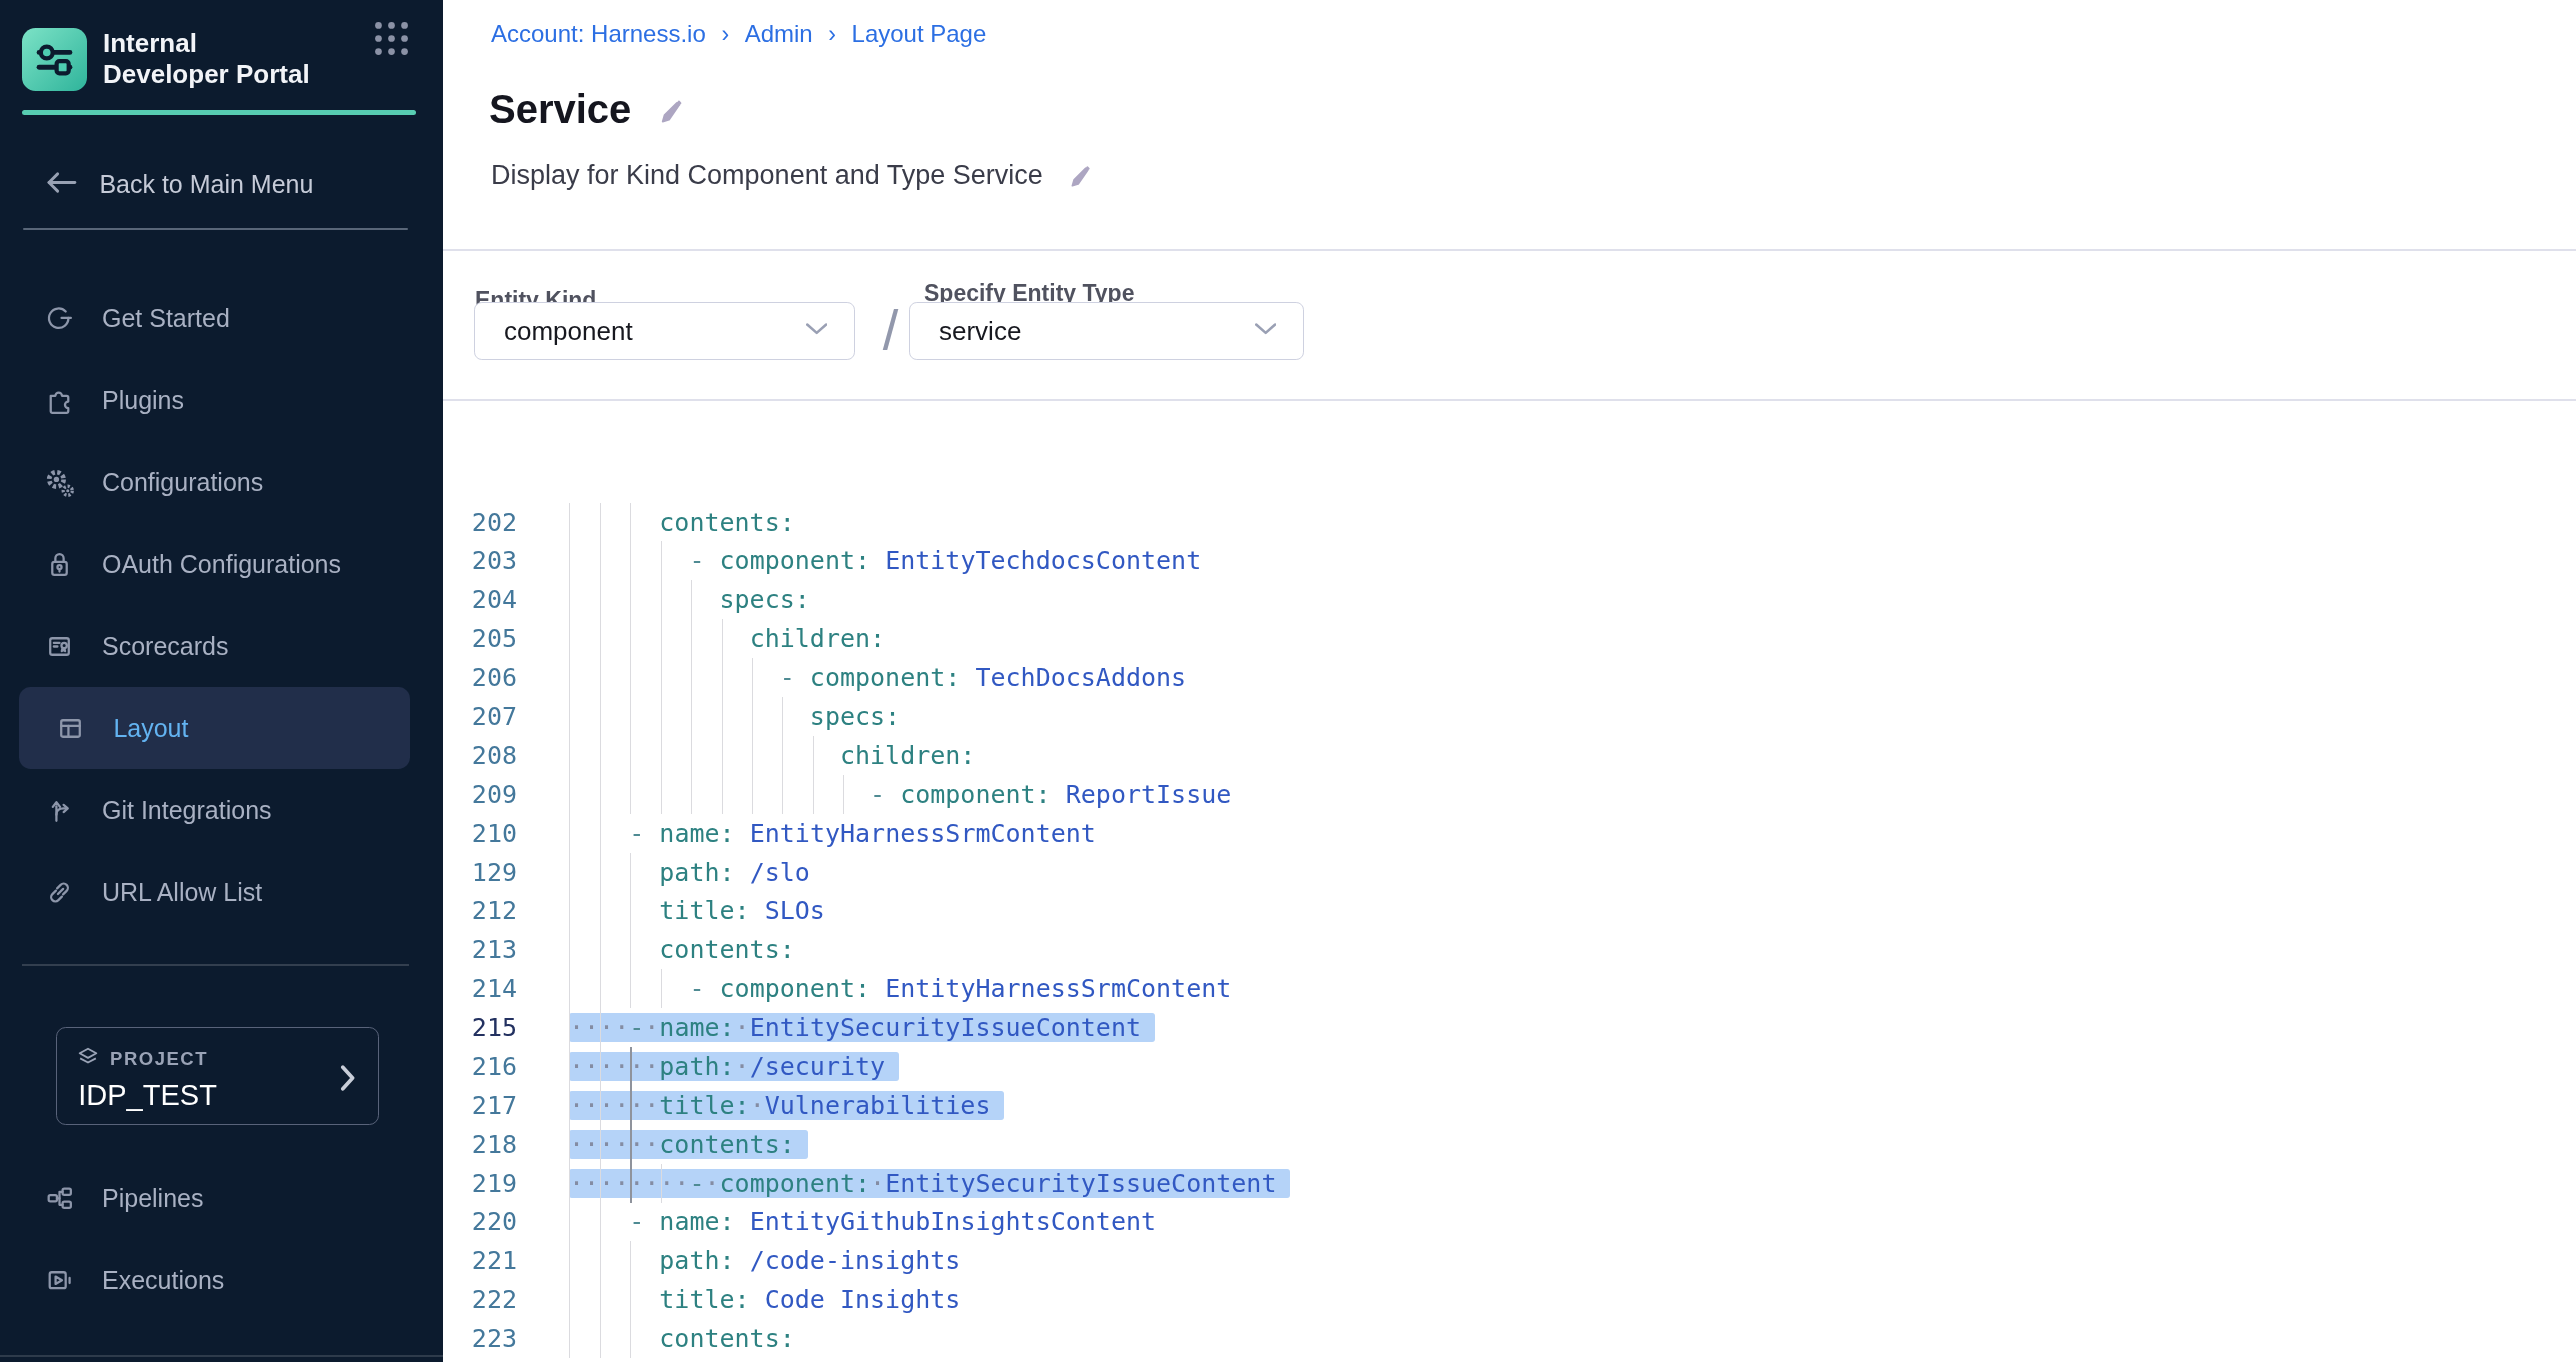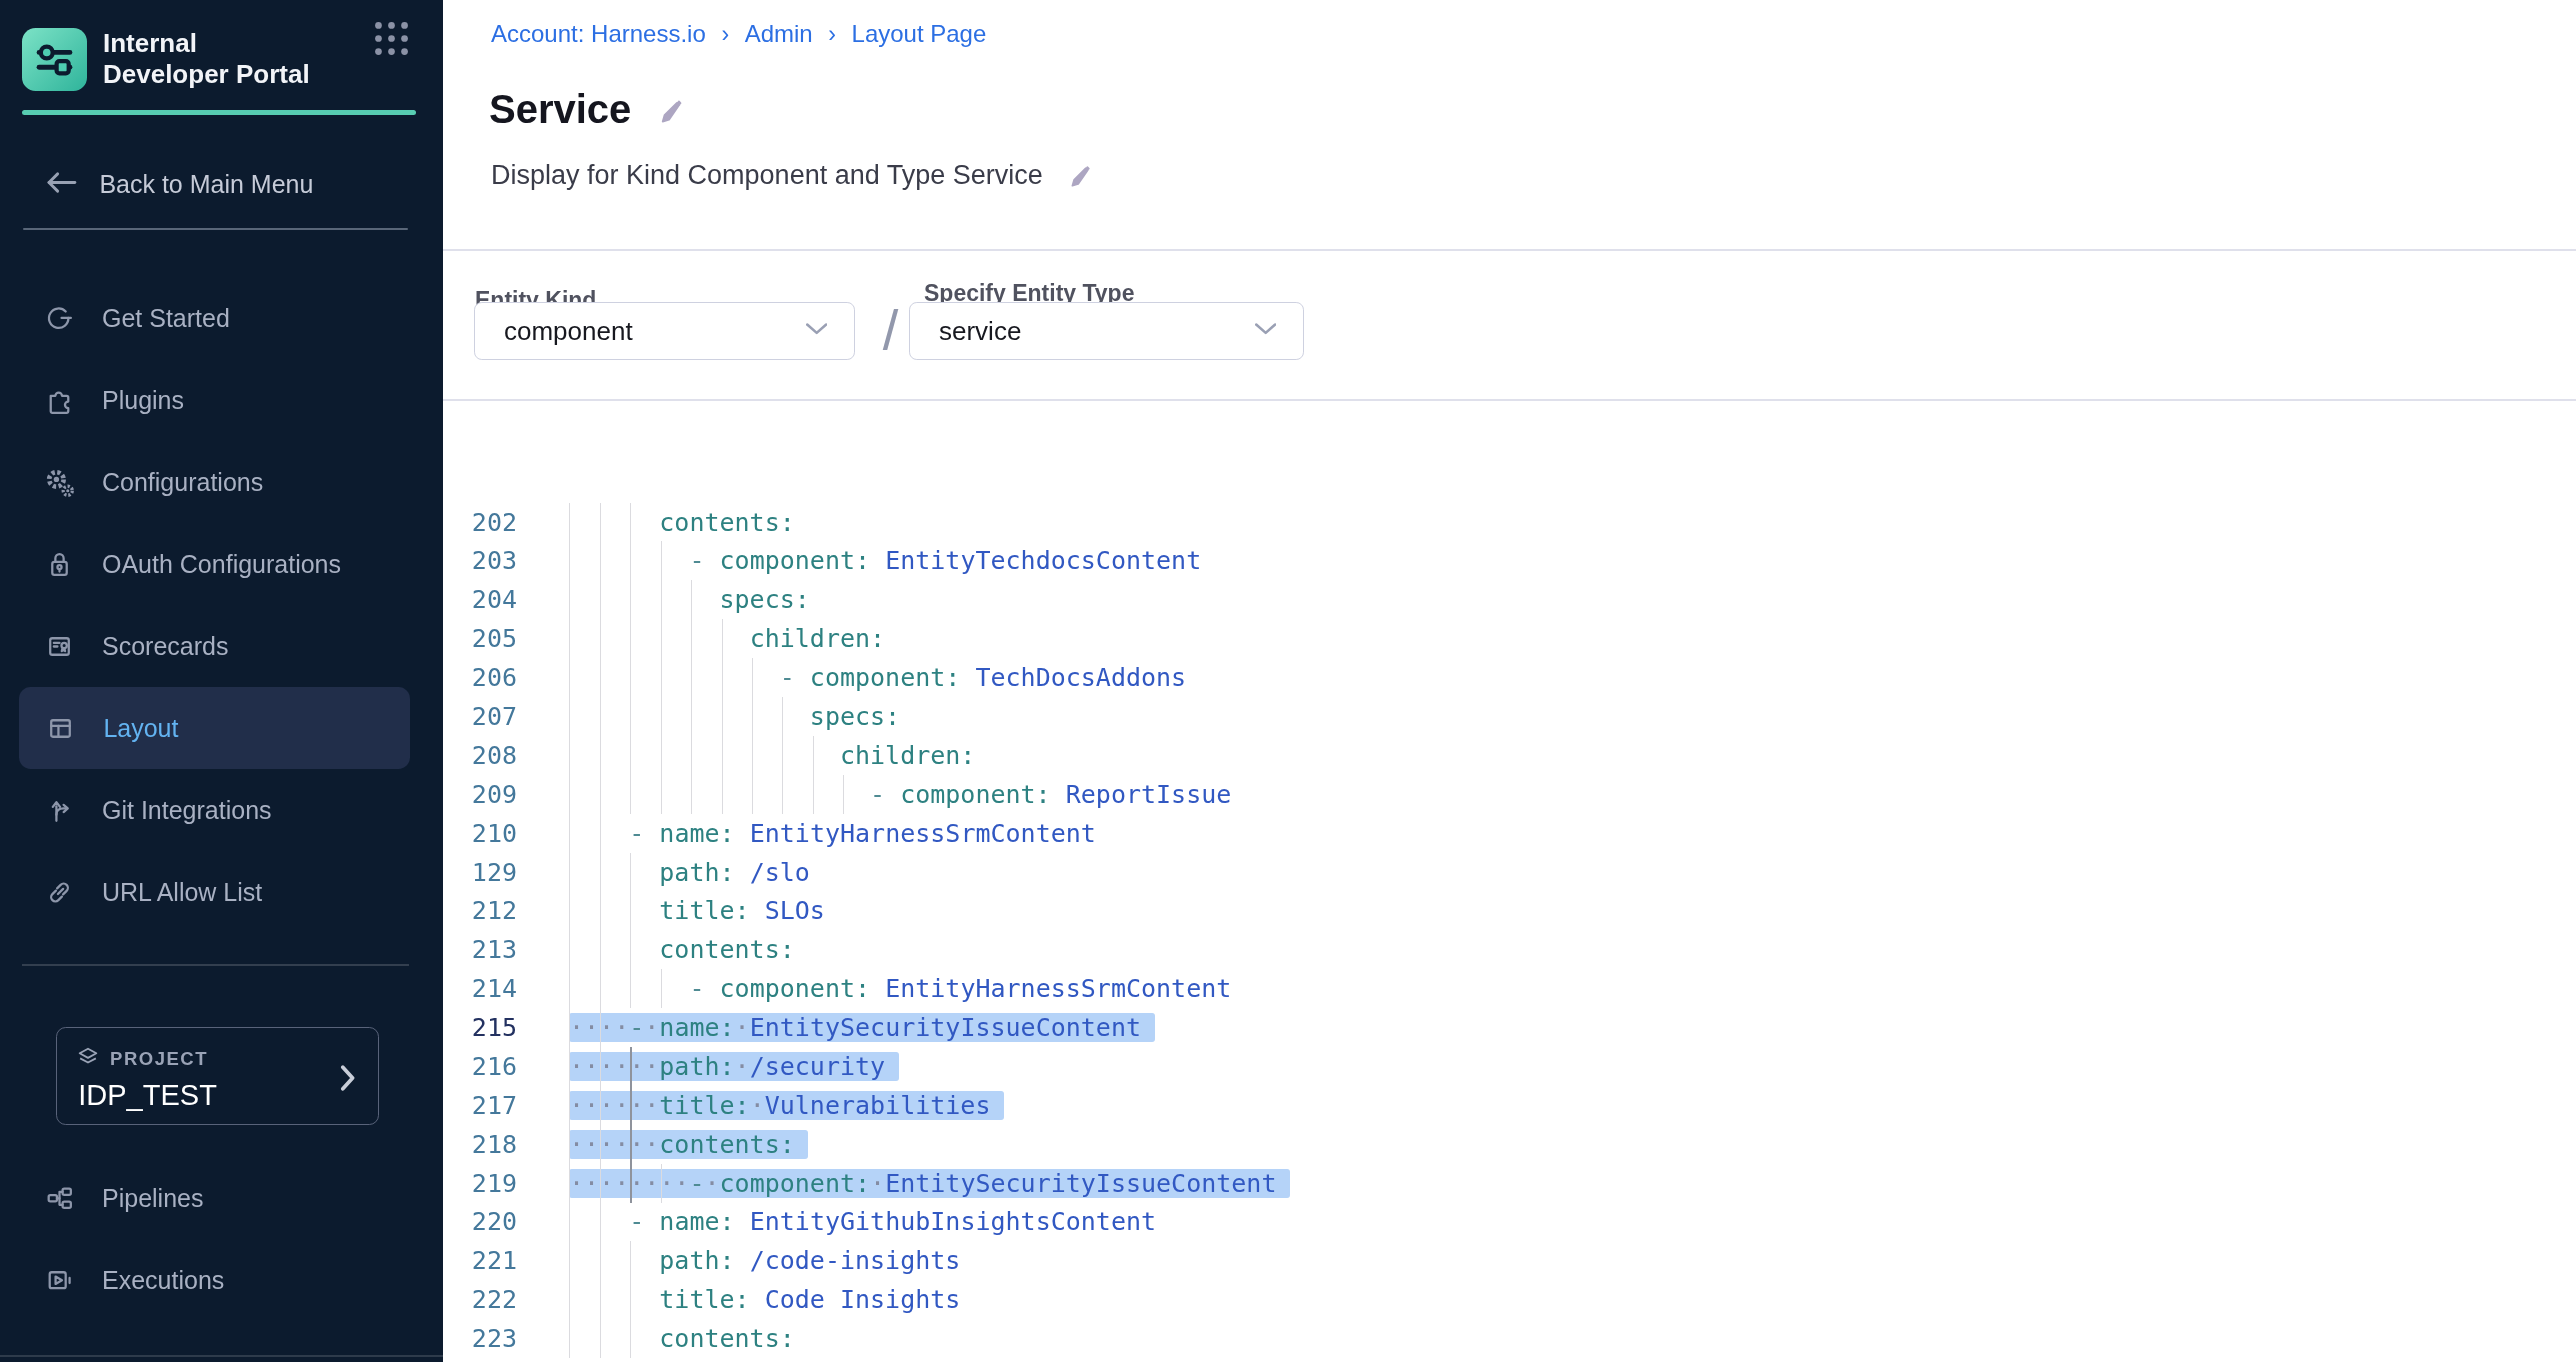--- a/index.html
+++ b/index.html
@@ -15,21 +15,21 @@
   .teal-bar { position:absolute; left:22.4px; top:110px; width:394px; height:4.9px; background:#58CDB2; border-radius:2.9px; }
 
   .back-row { position:absolute; left:43px; top:163px; height:43px; display:flex; align-items:center; }
   .back-row .lbl { margin-left:21.4px; color:#C6CBD8; font-size:25px;text-align:right; }
   .nav-divider { position:absolute; left:23px; top:228px; width:385px; height:1.9px; background:rgba(185,195,210,0.45); border-radius:1.9px; }
 
   .nav { position:absolute; left:0; top:277px; width:443px; }
   .nav-item { position:relative; height:82px; display:flex; align-items:center; padding-left:43px; cursor:pointer; }
   .nav-item .ic { width:33px; height:33px; flex:none; display:flex; align-items:center; justify-content:center; }
   .nav-item .lbl { margin-left:26px; color:#A9B1C3; font-size:25px; white-space:nowrap; }
-  .nav-item.sel { background:#212E4A; border-radius:11.7px; margin:0 33px 0 19.4px; padding-left:25px; }
+  .nav-item.sel { background:#212E4A; border-radius:11.7px; margin:0 33px 0 19.4px; padding-left:35px; }
   .nav-item.sel .lbl { color:#63B3F1; }
 
   .footer-divider { position:absolute; left:22.4px; top:964px; width:387px; height:1.9px; background:rgba(255,255,255,0.16); }
   .project-card { position:absolute; left:56px; top:1027px; width:323px; height:98px; border:1.9px solid #59637A; border-radius:9.7px; padding:16.5px 19.4px; cursor:pointer; }
   .project-eyebrow { display:flex; align-items:center; }
   .project-eyebrow .txt { margin-left:9.7px; color:#9AA3B6; font-size:18.5px; font-weight:bold; letter-spacing:1.5px; }
   .project-name { margin-top:6.8px; margin-left:1.9px; color:#FFFFFF; font-size:29px; }
   .project-chevron { position:absolute; right:21.4px; top:37px; }
   .nav-footer { position:absolute; left:0; top:1157px; width:443px; }
   .bottom-hairline { position:absolute; left:0; top:1355px; width:443px; height:1.9px; background:rgba(255,255,255,0.14); }

